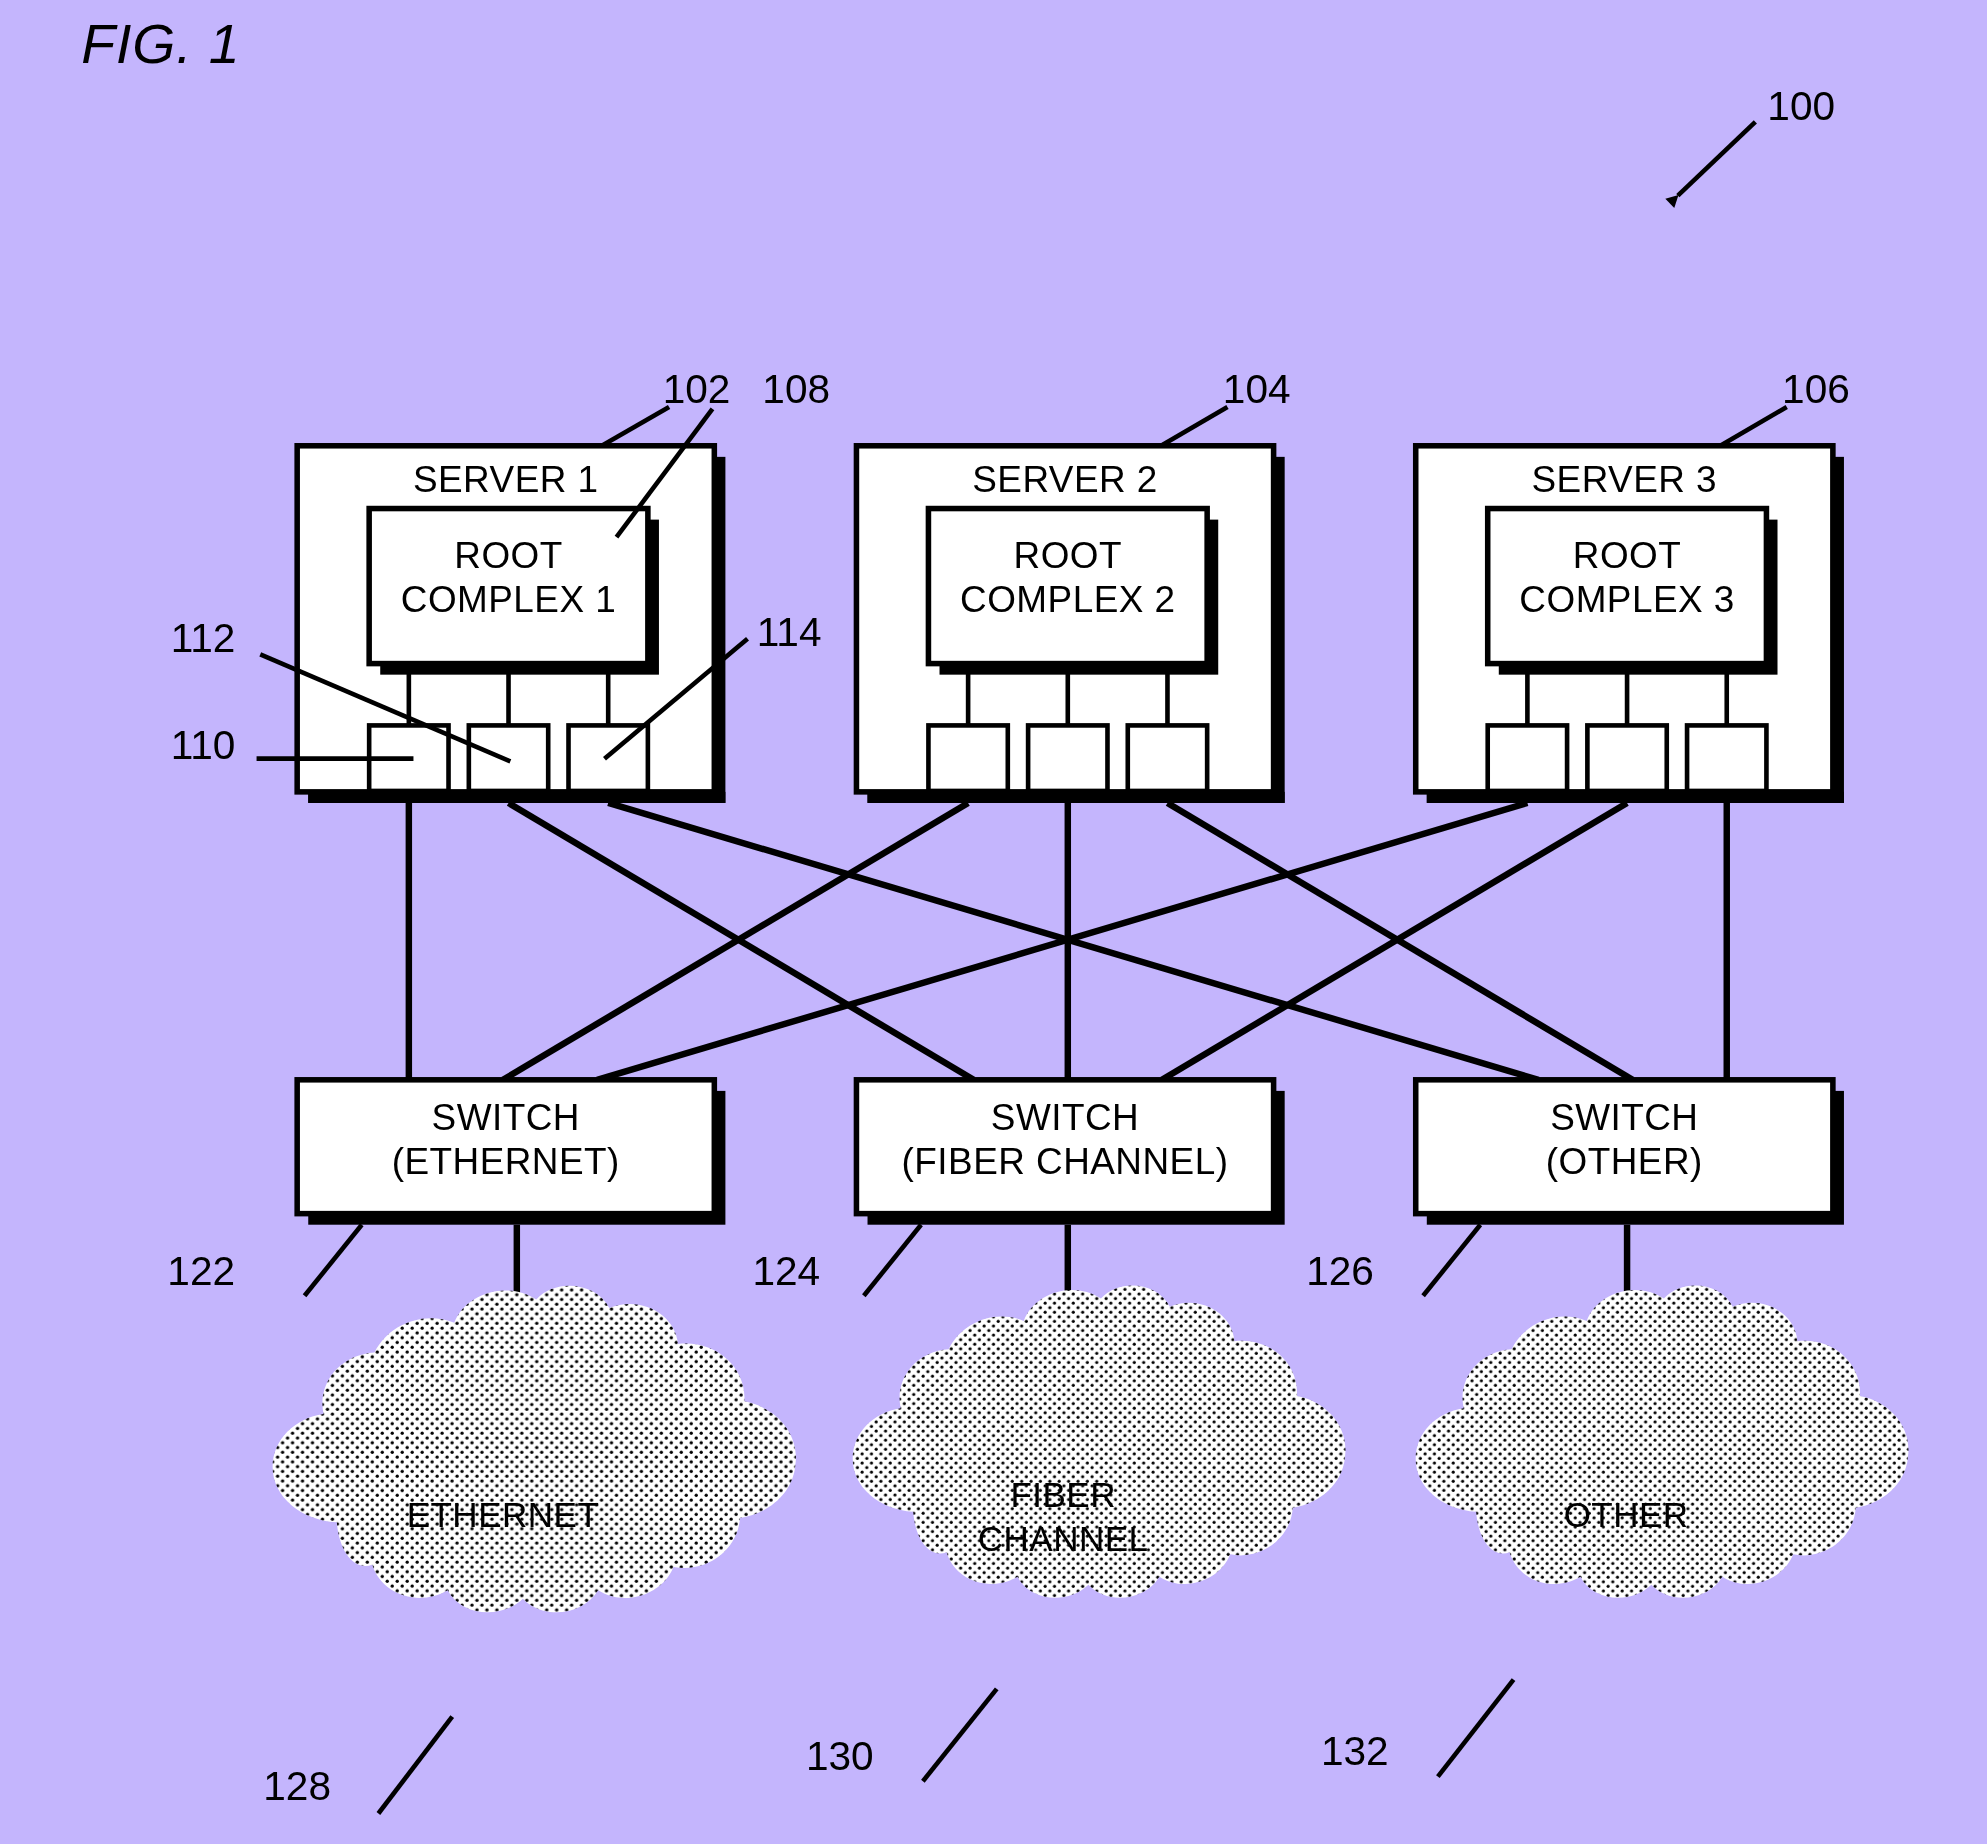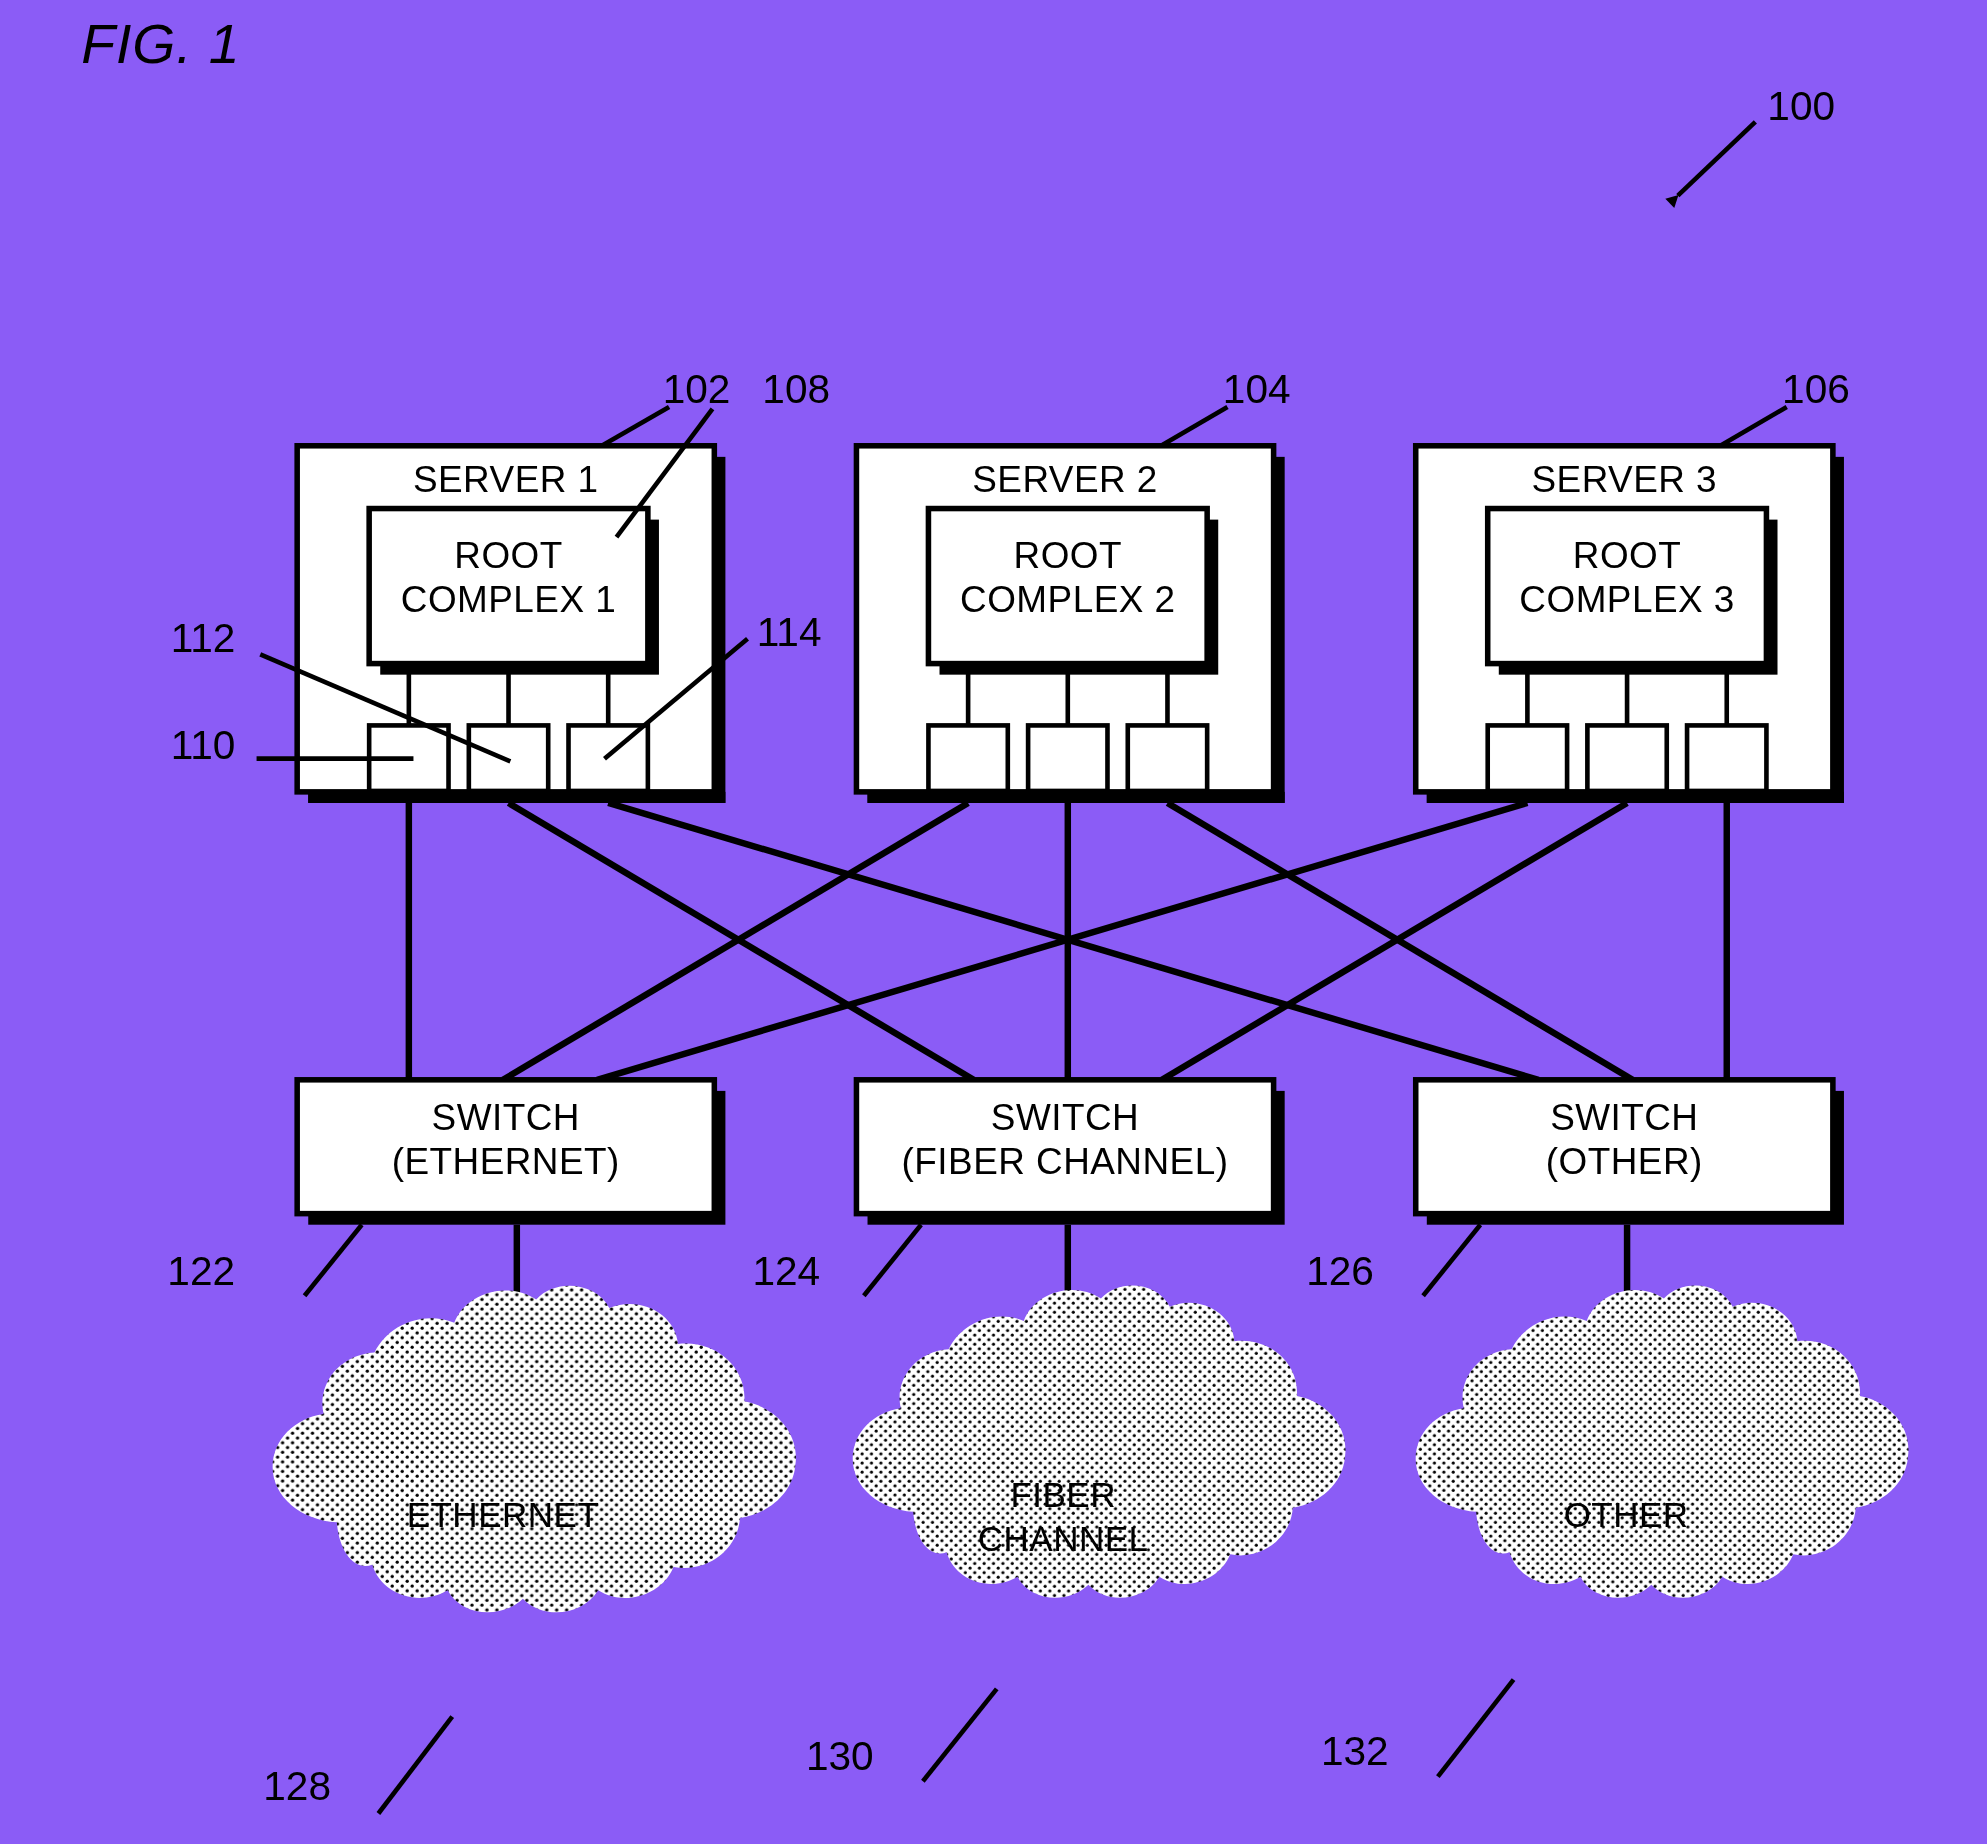--- a/index.html
+++ b/index.html
@@ -9,21 +9,21 @@
     background: #ffffff;
   }
   body {
     font-family: "Liberation Sans", sans-serif;
     color: #000000;
   }
   #page {
     position: relative;
     width: 1987px;
     height: 1844px;
-    background: #8b5cf6;
+    background: #c4b5fd;
     overflow: hidden;
   }
   #fig-svg {
     position: absolute;
     left: 0;
     top: 0;
     width: 1987px;
     height: 1844px;
   }
   .fig-title {

